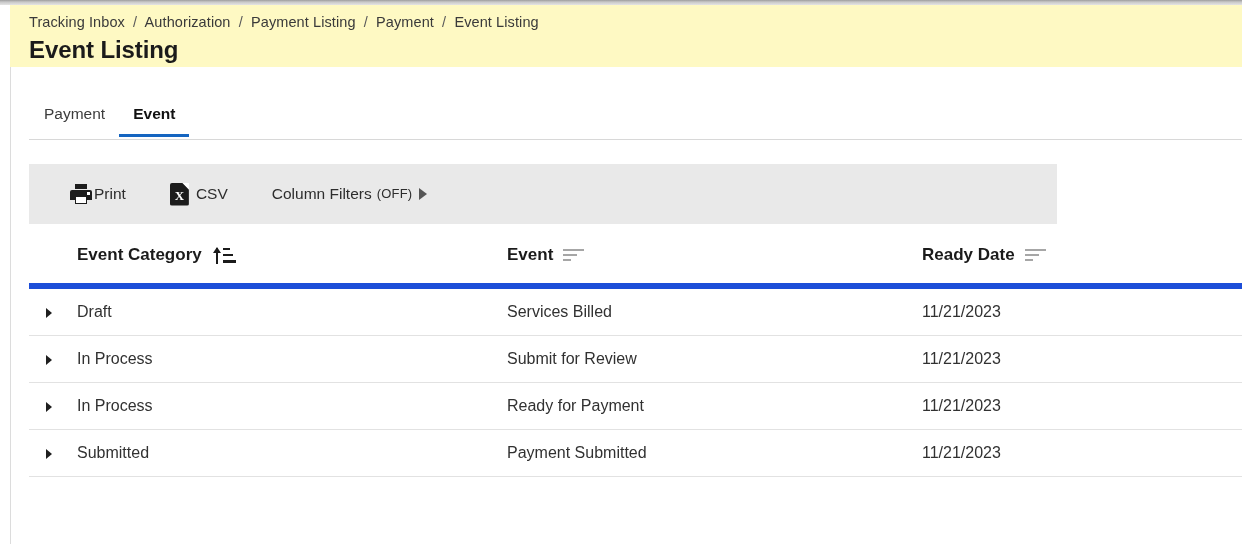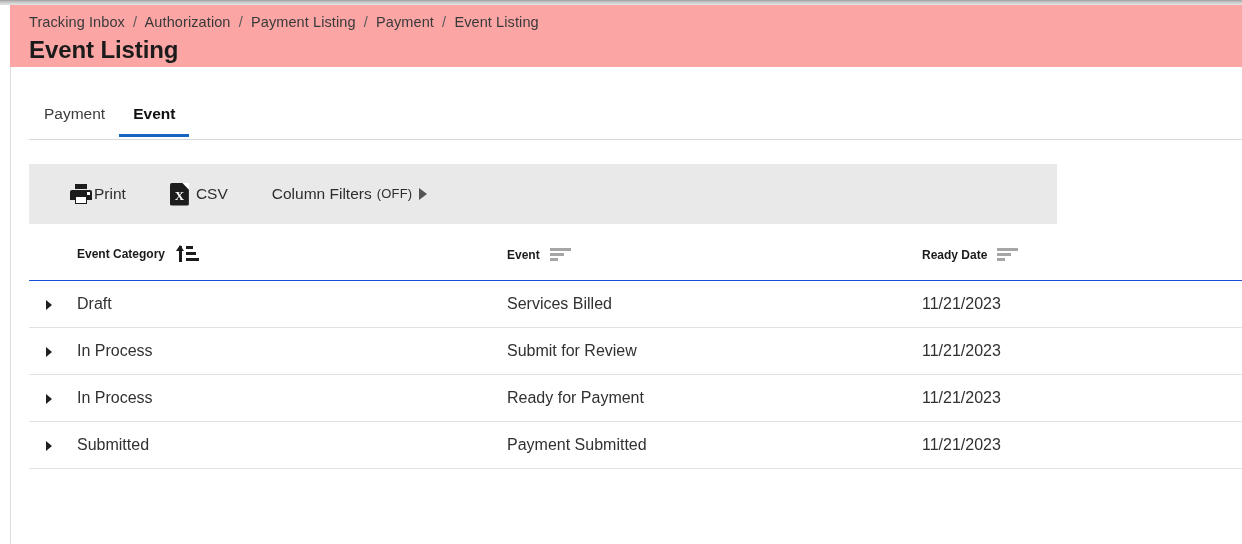--- a/index.html
+++ b/index.html
@@ -37,21 +37,21 @@
     background: #dcdcdc;
   }
 
   
   .page-header {
     position: absolute;
     left: 10px;
     top: 5px;
     width: 1232px;
     height: 62px;
-    background: #fca5a5;
+    background: #fef9c3;
     padding: 8px 0 16px 19px;
   }
   .breadcrumb {
     font-size: 14.5px;
     color: #3a3a3a;
     line-height: 18px;
     white-space: nowrap;
     letter-spacing: .1px;
   }
   .breadcrumb .crumb { color: #3a3a3a; }
@@ -230,25 +230,25 @@
     top: 245px;
     width: 1213px;
   }
   table.grid {
     width: 1213px;
     border-collapse: collapse;
     table-layout: fixed;
   }
   table.grid th {
     text-align: left;
-    font-size: 12px;
+    font-size: 17px;
     font-weight: bold;
     color: #1b1b1b;
     padding: 0 0 18px 0;
-    border-bottom: 1px solid #1d4ed8;
+    border-bottom: 6px solid #1d4ed8;
     vertical-align: bottom;
     white-space: nowrap;
   }
   table.grid td {
     font-size: 16px;
     color: #313131;
     padding: 14px 0 14px 0;
     border-bottom: 1px solid #e2e2e2;
     height: 45px;
     white-space: nowrap;

